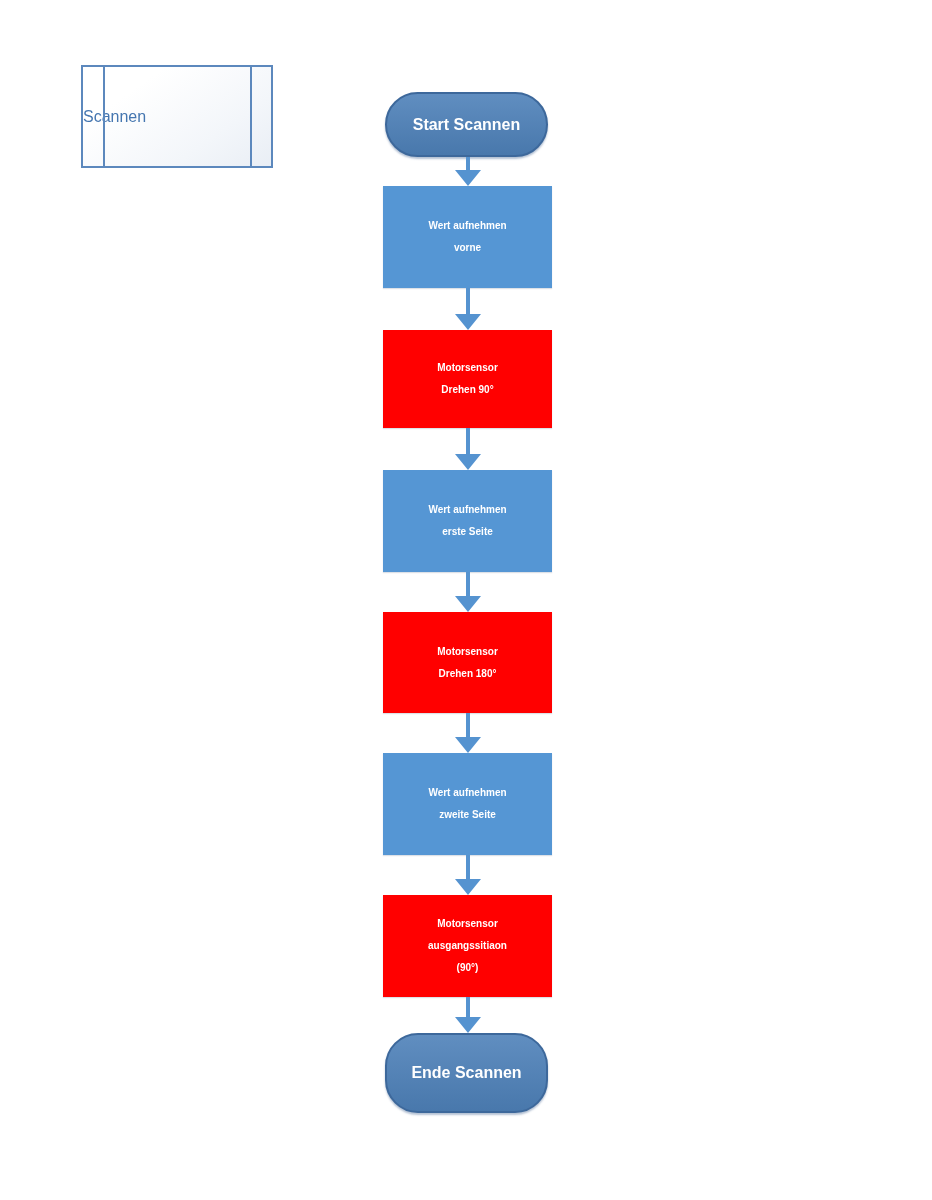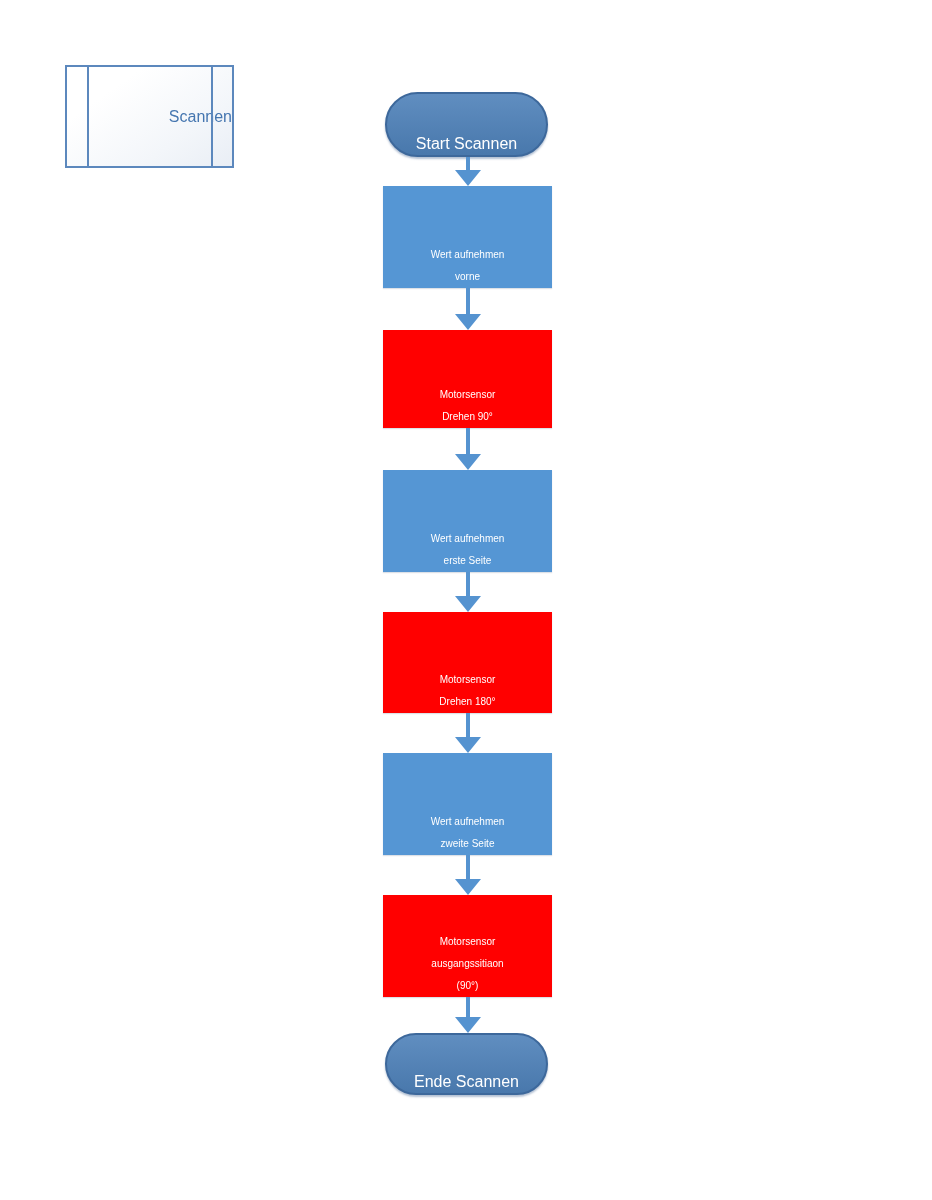--- a/index.html
+++ b/index.html
@@ -11,49 +11,50 @@
     position: relative;
     width: 932px;
     height: 1200px;
     background: #ffffff;
     overflow: hidden;
   }
 
   
   .legend-shape {
     position: absolute;
-    left: 65px; top: 65px;
-    width: 169px; height: 103px;
+    left: 81px; top: 65px;
+    width: 192px; height: 103px;
     border: 2px solid var(--legend_border, #5c88bd);
     background: linear-gradient(145deg, #ffffff 25%, #f3f6fa 70%, #e9eef5 100%);
     display: flex;
     align-items: center;
-    justify-content: flex-end;
+    justify-content: flex-start;
   }
   .legend-bar {
     position: absolute;
     top: 0; bottom: 0;
     width: 2px;
     background: var(--legend_border, #5c88bd);
   }
   .legend-bar.left  { left: 20px; }
   .legend-bar.right { right: 19px; }
   .legend-label {
     color: var(--legend_text, #4576b0);
     font-size: 16px;
   }
 
   
   .flow-node {
     position: absolute;
     display: flex;
-    align-items: flex-end;
+    align-items: center;
     justify-content: center;
     color: #ffffff;
     text-align: center;
+    font-weight: bold;
   }
   .flow-node .node-label {
     white-space: pre-line;
     font-size: 10px;
     line-height: 22px;
   }
   .flow-node.terminator {
     border-radius: 33px;
     border: 2px solid var(--terminator_border, #3d689b);
     background-image: linear-gradient(rgba(255,255,255,0.10), rgba(0,0,0,0.07));
@@ -164,17 +165,17 @@
     <span class="node-label">Motorsensor
 ausgangssitiaon
 (90°)</span>
   </div>
 
   <div class="connector" style="top:997px; height:36px;">
     <span class="connector-line"></span>
     <span class="connector-head"></span>
   </div>
 
-  <div class="flow-node terminator" style="left: 385px; top: 1033px; width: 163px; height: 62px; background-color: rgb(78, 129, 185);">
+  <div class="flow-node terminator" style="left: 385px; top: 1033px; width: 163px; height: 80px; background-color: rgb(78, 129, 185);">
     <span class="node-label">Ende Scannen</span>
   </div>
 
 </div>
 
 </body></html>

